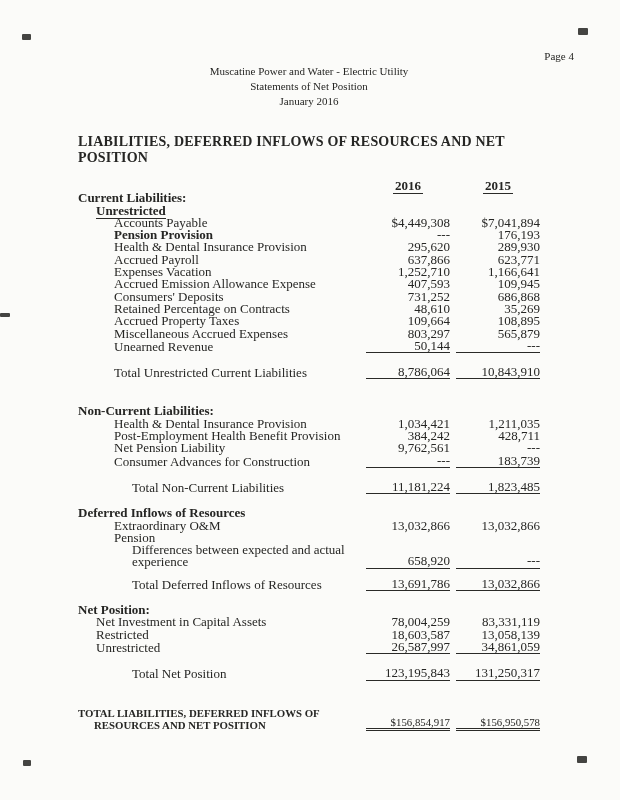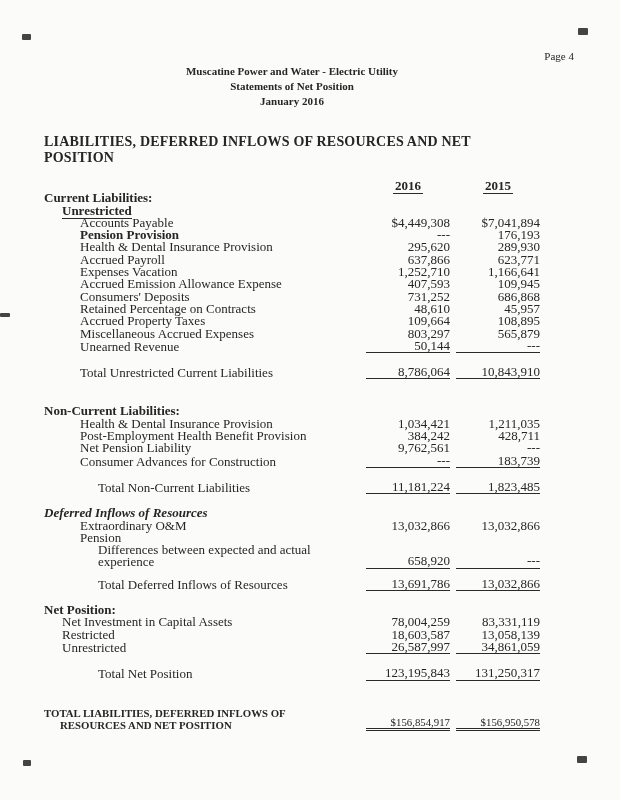--- a/index.html
+++ b/index.html
@@ -4,23 +4,23 @@
 <style>
   * { margin:0; padding:0; box-sizing:border-box; }
   html,body { width:620px; height:800px; }
   body {
     background:#fbfbf9;
     font-family:"Liberation Serif", serif;
     color:#262624;
     position:relative;
     overflow:hidden;
   }
-  .sheet { position:relative; width:620px; height:664px; padding:0 80px 0 44px; }
+  .sheet { position:relative; width:620px; height:664px; padding:0 80px 0 78px; }
   .page-num { position:absolute; top:50px; right:46px; font-size:11px; }
-  .titles { padding-top:64px; text-align:center; font-size:11px; font-weight:bold; line-height:15px; }
+  .titles { padding-top:64px; text-align:center; font-size:11px; font-weight:normal; line-height:15px; }
   .heading { margin-top:25px; font-weight:bold; font-size:14px; letter-spacing:0.2px; }
   .row { display:flex; align-items:flex-end; line-height:12.3px; font-size:13px; }
   .lbl { flex:1; }
   .val { width:84px; margin-left:6px; text-align:right; white-space:nowrap; }
   .bold { font-weight:bold; }
   .ul-text { border-bottom:1px solid #2a2a28; padding:0 2px; }
   .ulv { border-bottom:1px solid #2a2a28; }
   .dbl { border-bottom:3px double #2a2a28; }
   .colhead { margin-top:14px; }
   .colhead .val { text-align:center; }
@@ -96,21 +96,21 @@
         <span class="val">109,945</span>
       </div>
       <div class="row">
         <span class="lbl" style="padding-left: 36px;">Consumers' Deposits</span>
         <span class="val">731,252</span>
         <span class="val">686,868</span>
       </div>
       <div class="row">
         <span class="lbl" style="padding-left: 36px;">Retained Percentage on Contracts</span>
         <span class="val">48,610</span>
-        <span class="val">45,957</span>
+        <span class="val">35,269</span>
       </div>
       <div class="row">
         <span class="lbl" style="padding-left: 36px;">Accrued Property Taxes</span>
         <span class="val">109,664</span>
         <span class="val">108,895</span>
       </div>
       <div class="row">
         <span class="lbl" style="padding-left: 36px;">Miscellaneous Accrued Expenses</span>
         <span class="val">803,297</span>
         <span class="val">565,879</span>
@@ -149,21 +149,21 @@
         <span class="lbl" style="padding-left: 36px;">Consumer Advances for Construction</span>
         <span class="val ulv">---</span>
         <span class="val ulv">183,739</span>
       </div>
       <div class="row" style="margin-top: 13px;">
         <span class="lbl" style="padding-left: 54px;">Total Non-Current Liabilities</span>
         <span class="val ulv">11,181,224</span>
         <span class="val ulv">1,823,485</span>
       </div>
       <div class="row" style="margin-top: 13px;">
-        <span class="lbl bold" style="padding-left: 0px; font-style: italic;">Deferred Inflows of Resources</span>
+        <span class="lbl bold" style="padding-left: 0px;">Deferred Inflows of Resources</span>
         <span class="val"></span>
         <span class="val"></span>
       </div>
       <div class="row">
         <span class="lbl" style="padding-left: 36px;">Extraordinary O&amp;M</span>
         <span class="val">13,032,866</span>
         <span class="val">13,032,866</span>
       </div>
       <div class="row">
         <span class="lbl" style="padding-left: 36px;">Pension</span>

